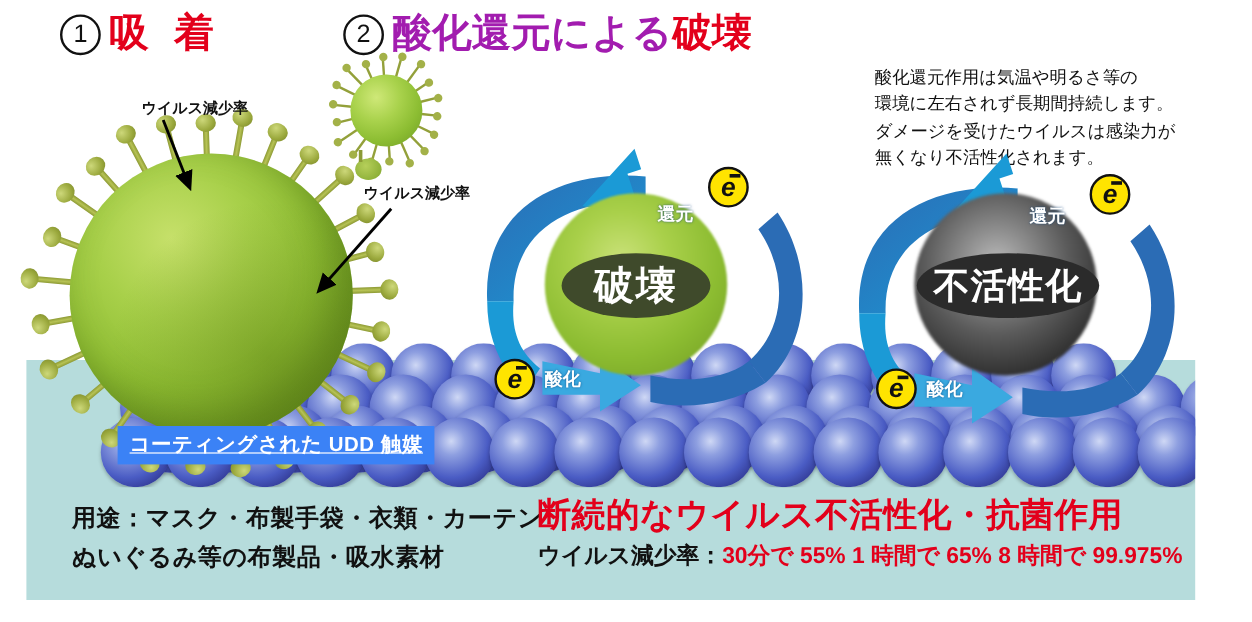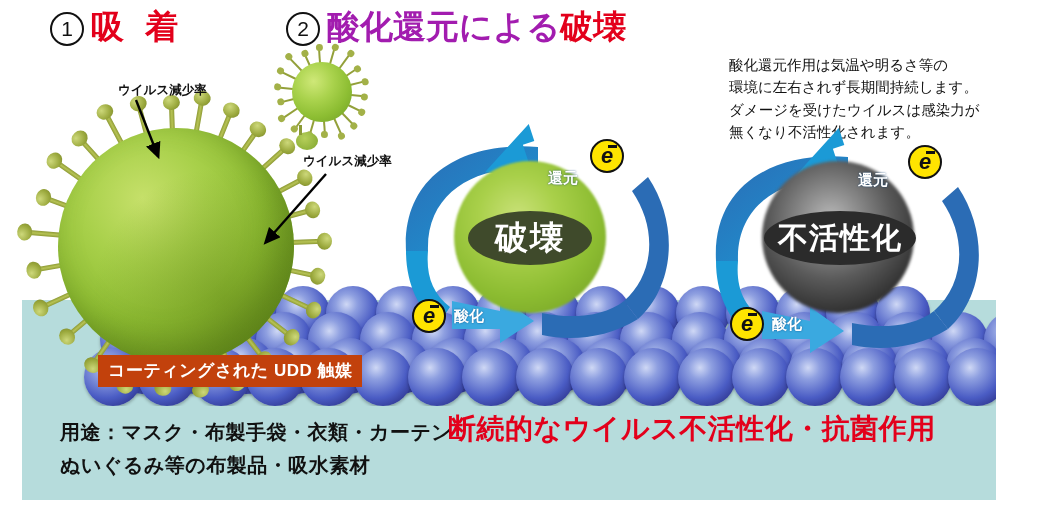--- a/index.html
+++ b/index.html
@@ -84,22 +84,22 @@
 
   .eminus{position:absolute;width:34px;height:34px;border-radius:50%;background:#ffe400;
           border:2.5px solid #111;display:flex;align-items:center;justify-content:center;
           font-size:22px;font-weight:bold;color:#111;font-style:italic;box-sizing:border-box;}
   .eminus span.bar{position:absolute;right:5px;top:4px;width:9px;height:2.5px;background:#111;}
 
   .ox-lbl{position:absolute;font-size:15px;font-weight:bold;color:#ffffff;white-space:nowrap;
           text-shadow:0 0 2px rgba(0,60,120,.8);}
 
   
-  .udd{position:absolute;left:98px;top:355px;background:#c2410c;color:#fff;
-       font-size:17px;font-weight:bold;padding:4px 10px 5px 10px;white-space:nowrap;letter-spacing:.5px;}
+  .udd{position:absolute;left:98px;top:355px;background:#3b82f6;color:#fff;
+       font-size:17px;font-weight:bold;padding:4px 10px 5px 10px;white-space:nowrap;letter-spacing:.5px;text-decoration:underline;}
 
   
   .use-text{position:absolute;left:60px;top:416px;font-size:20px;line-height:1.65;color:#111;
             white-space:pre-line;font-weight:600;letter-spacing:.5px;}
   .claim{position:absolute;left:448px;top:410px;font-size:28px;font-weight:bold;color:#e3001b;
          white-space:nowrap;letter-spacing:.5px;}
   .rate-line{position:absolute;left:448px;top:450px;font-size:19px;white-space:nowrap;font-weight:bold;}
   .rate-line .k{color:#111;}
   .rate-line .v{color:#e3001b;font-weight:bold;}
   .foot{position:absolute;left:448px;top:477px;font-size:12.5px;color:#111;white-space:nowrap;}
@@ -466,14 +466,17 @@
       <span>e</span>
         <span class="bar"></span>
     </div>
   </div>
 
   <div class="udd">コーティングされた UDD 触媒</div>
 
   <div class="use-text">用途：マスク・布製手袋・衣類・カーテン
 ぬいぐるみ等の布製品・吸水素材</div>
   <div class="claim">断続的なウイルス不活性化・抗菌作用</div>
+  <div class="rate-line">
+    <span class="k">ウイルス減少率</span><span class="k">：</span><span class="v">30分で 55% 1 時間で 65%  8 時間で 99.975%</span>
+  </div>
 
 </div>
 
 </body></html>

